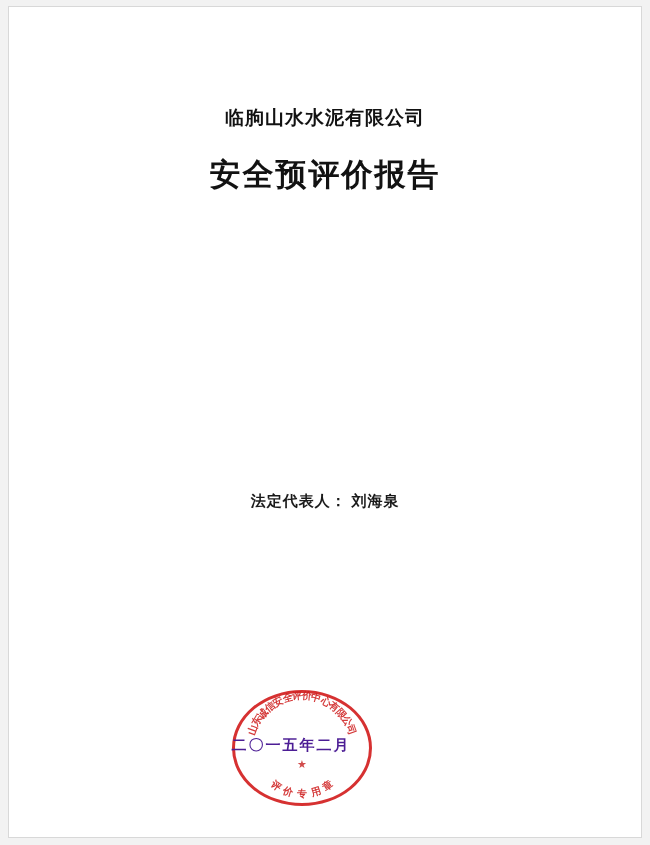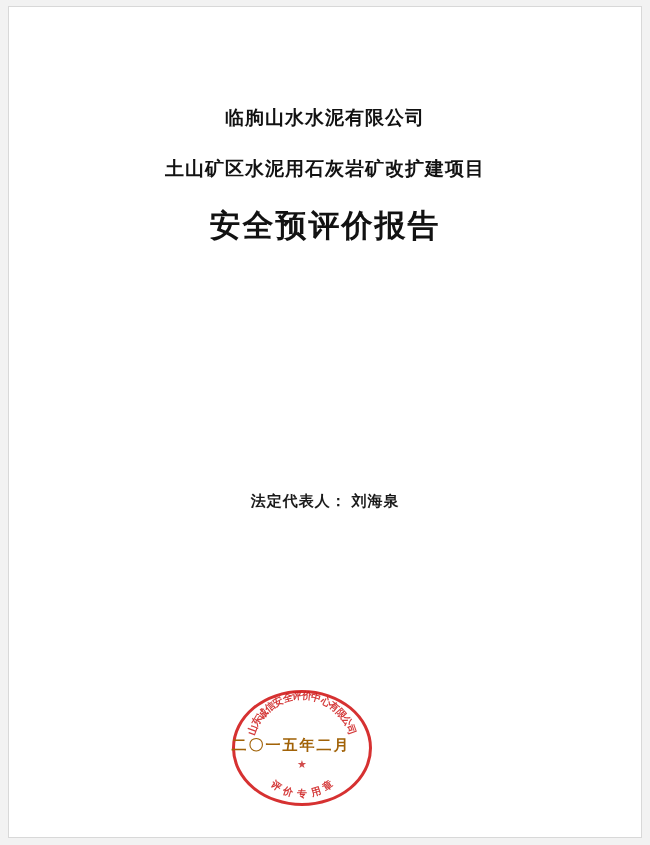--- a/index.html
+++ b/index.html
@@ -158,38 +158,37 @@
   }
 
   .date-text {
     position: absolute;
     left: 0;
     top: 736px;
     width: 582px;
     text-align: center;
     font-size: 15px;
     font-weight: bold;
-    color: #a16207;
+    color: #4c1d95;
     letter-spacing: 2px;
   }
 </style>
 </head>
 <body>
 
 <div class="page">
 
   <div class="scan-edge-left"></div>
   <div class="scan-edge-right"></div>
   <div class="scan-edge-top"></div>
   <div class="scan-edge-bottom"></div>
   <div class="scan-frame"></div>
 
   <div class="title-block">
     <div class="title-line l1">临朐山水水泥有限公司</div>
-    <div class="title-line l2">土山矿区水泥用石灰岩矿改扩建项目</div>
     <div class="title-line l3">安全预评价报告</div>
   </div>
 
   <div class="people-block">
     <div class="person-row">
       <span class="person-label">法定代表人：</span>
       <span class="person-name">刘海泉</span>
     </div>
   </div>
 

